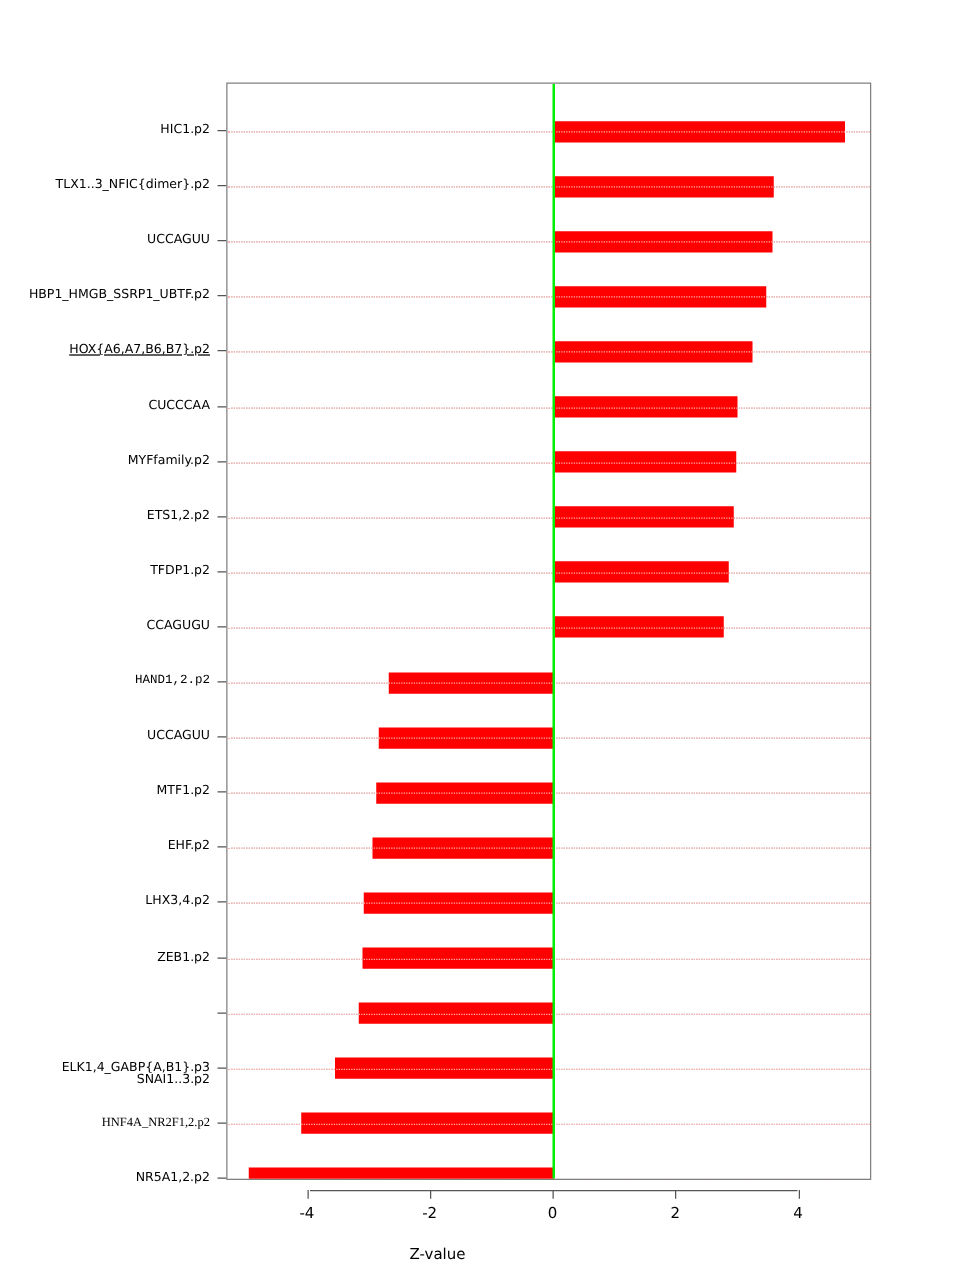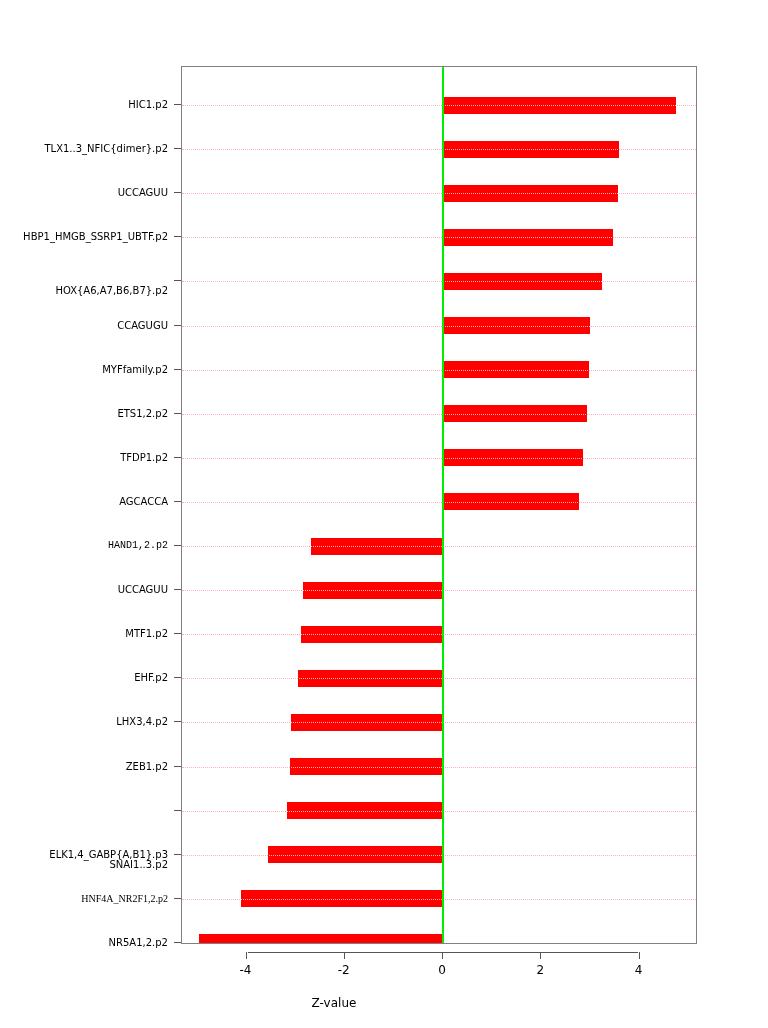--- a/index.html
+++ b/index.html
@@ -118,21 +118,21 @@
   .xlabel {
     position: absolute;
     top: 963px;
     font-size: 12px;
     color: #000;
     transform: translateX(-50%);
     white-space: nowrap;
   }
   .axis-title {
     position: absolute;
-    left: 0;
+    left: 16px;
     top: 996px;
     width: 668px;
     text-align: center;
     font-size: 12px;
     color: #000;
   }
 </style>
 </head>
 <body>
 
@@ -208,31 +208,31 @@
   <div id="y-axis">
       <div class="ytick" style="top: 104px;"></div>
       <div class="ylabel" style="top: 104px;">HIC1.p2</div>
       <div class="ytick" style="top: 148.1px;"></div>
       <div class="ylabel" style="top: 148.1px;">TLX1..3_NFIC{dimer}.p2</div>
       <div class="ytick" style="top: 192.2px;"></div>
       <div class="ylabel" style="top: 192.2px;">UCCAGUU</div>
       <div class="ytick" style="top: 236.3px;"></div>
       <div class="ylabel" style="top: 236.3px;">HBP1_HMGB_SSRP1_UBTF.p2</div>
       <div class="ytick" style="top: 280.4px;"></div>
-      <div class="ylabel" style="top: 290px;">HOX{A6,A7,B6,B7}.p2</div>
+      <div class="ylabel" style="top: 280px; text-decoration: underline;">HOX{A6,A7,B6,B7}.p2</div>
       <div class="ytick" style="top: 324.5px;"></div>
-      <div class="ylabel" style="top: 324.5px;">CCAGUGU</div>
+      <div class="ylabel" style="top: 324.5px;">CUCCCAA</div>
       <div class="ytick" style="top: 368.6px;"></div>
       <div class="ylabel" style="top: 368.6px;">MYFfamily.p2</div>
       <div class="ytick" style="top: 412.7px;"></div>
       <div class="ylabel" style="top: 412.7px;">ETS1,2.p2</div>
       <div class="ytick" style="top: 456.8px;"></div>
       <div class="ylabel" style="top: 456.8px;">TFDP1.p2</div>
       <div class="ytick" style="top: 500.9px;"></div>
-      <div class="ylabel" style="top: 500.9px;">AGCACCA</div>
+      <div class="ylabel" style="top: 500.9px;">CCAGUGU</div>
       <div class="ytick" style="top: 545px;"></div>
       <div class="ylabel" style="top: 545px; font-family: Liberation Mono, monospace;">HAND1,2.p2</div>
       <div class="ytick" style="top: 589.1px;"></div>
       <div class="ylabel" style="top: 589.1px;">UCCAGUU</div>
       <div class="ytick" style="top: 633.2px;"></div>
       <div class="ylabel" style="top: 633.2px;">MTF1.p2</div>
       <div class="ytick" style="top: 677.3px;"></div>
       <div class="ylabel" style="top: 677.3px;">EHF.p2</div>
       <div class="ytick" style="top: 721.4px;"></div>
       <div class="ylabel" style="top: 721.4px;">LHX3,4.p2</div>

